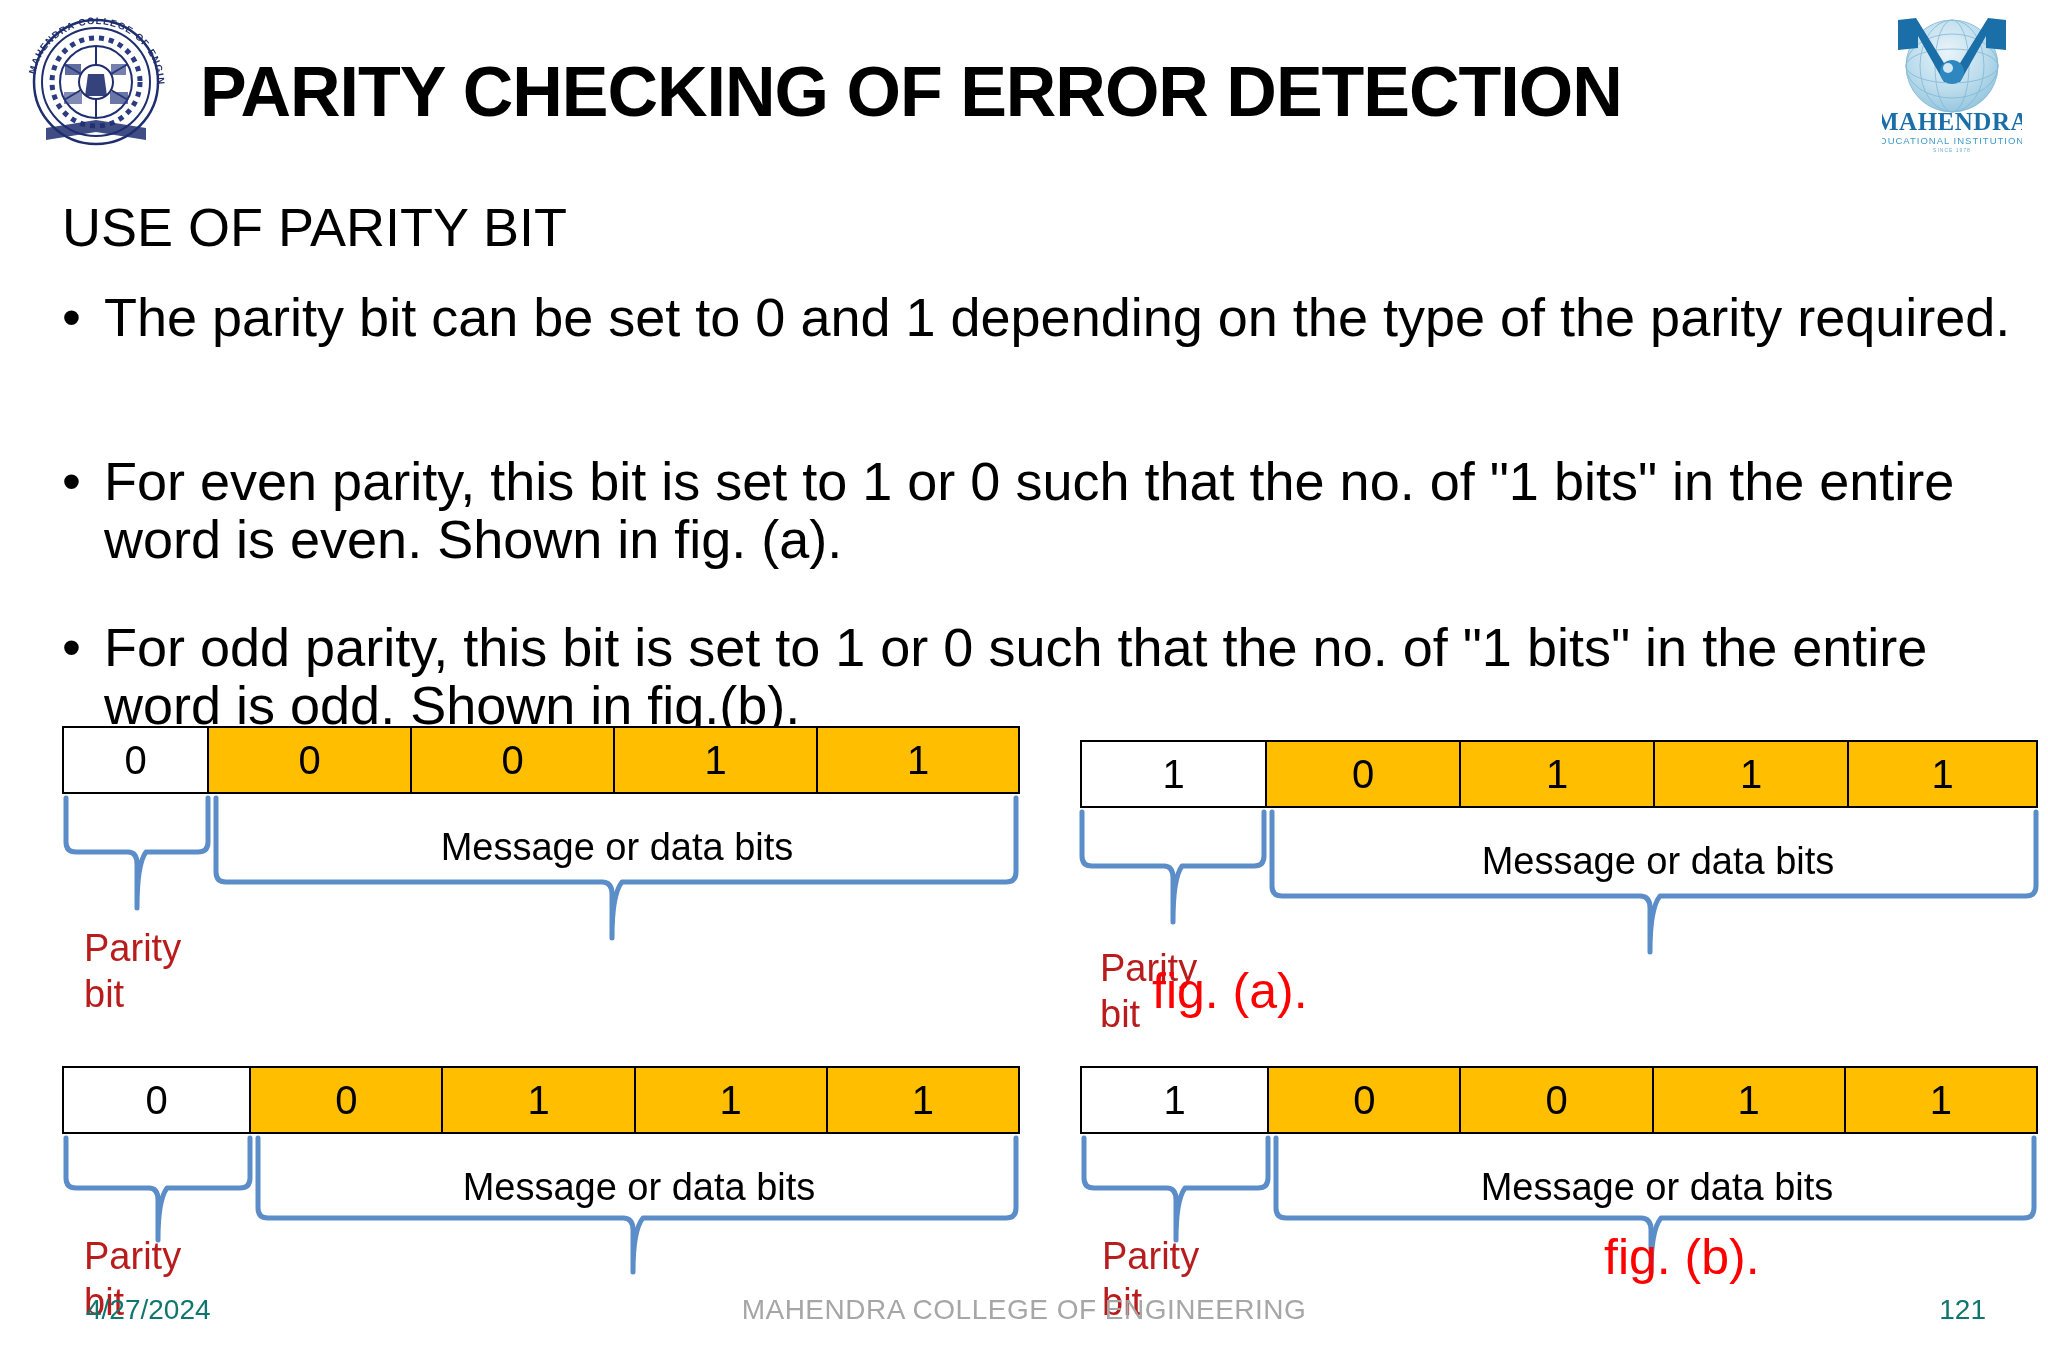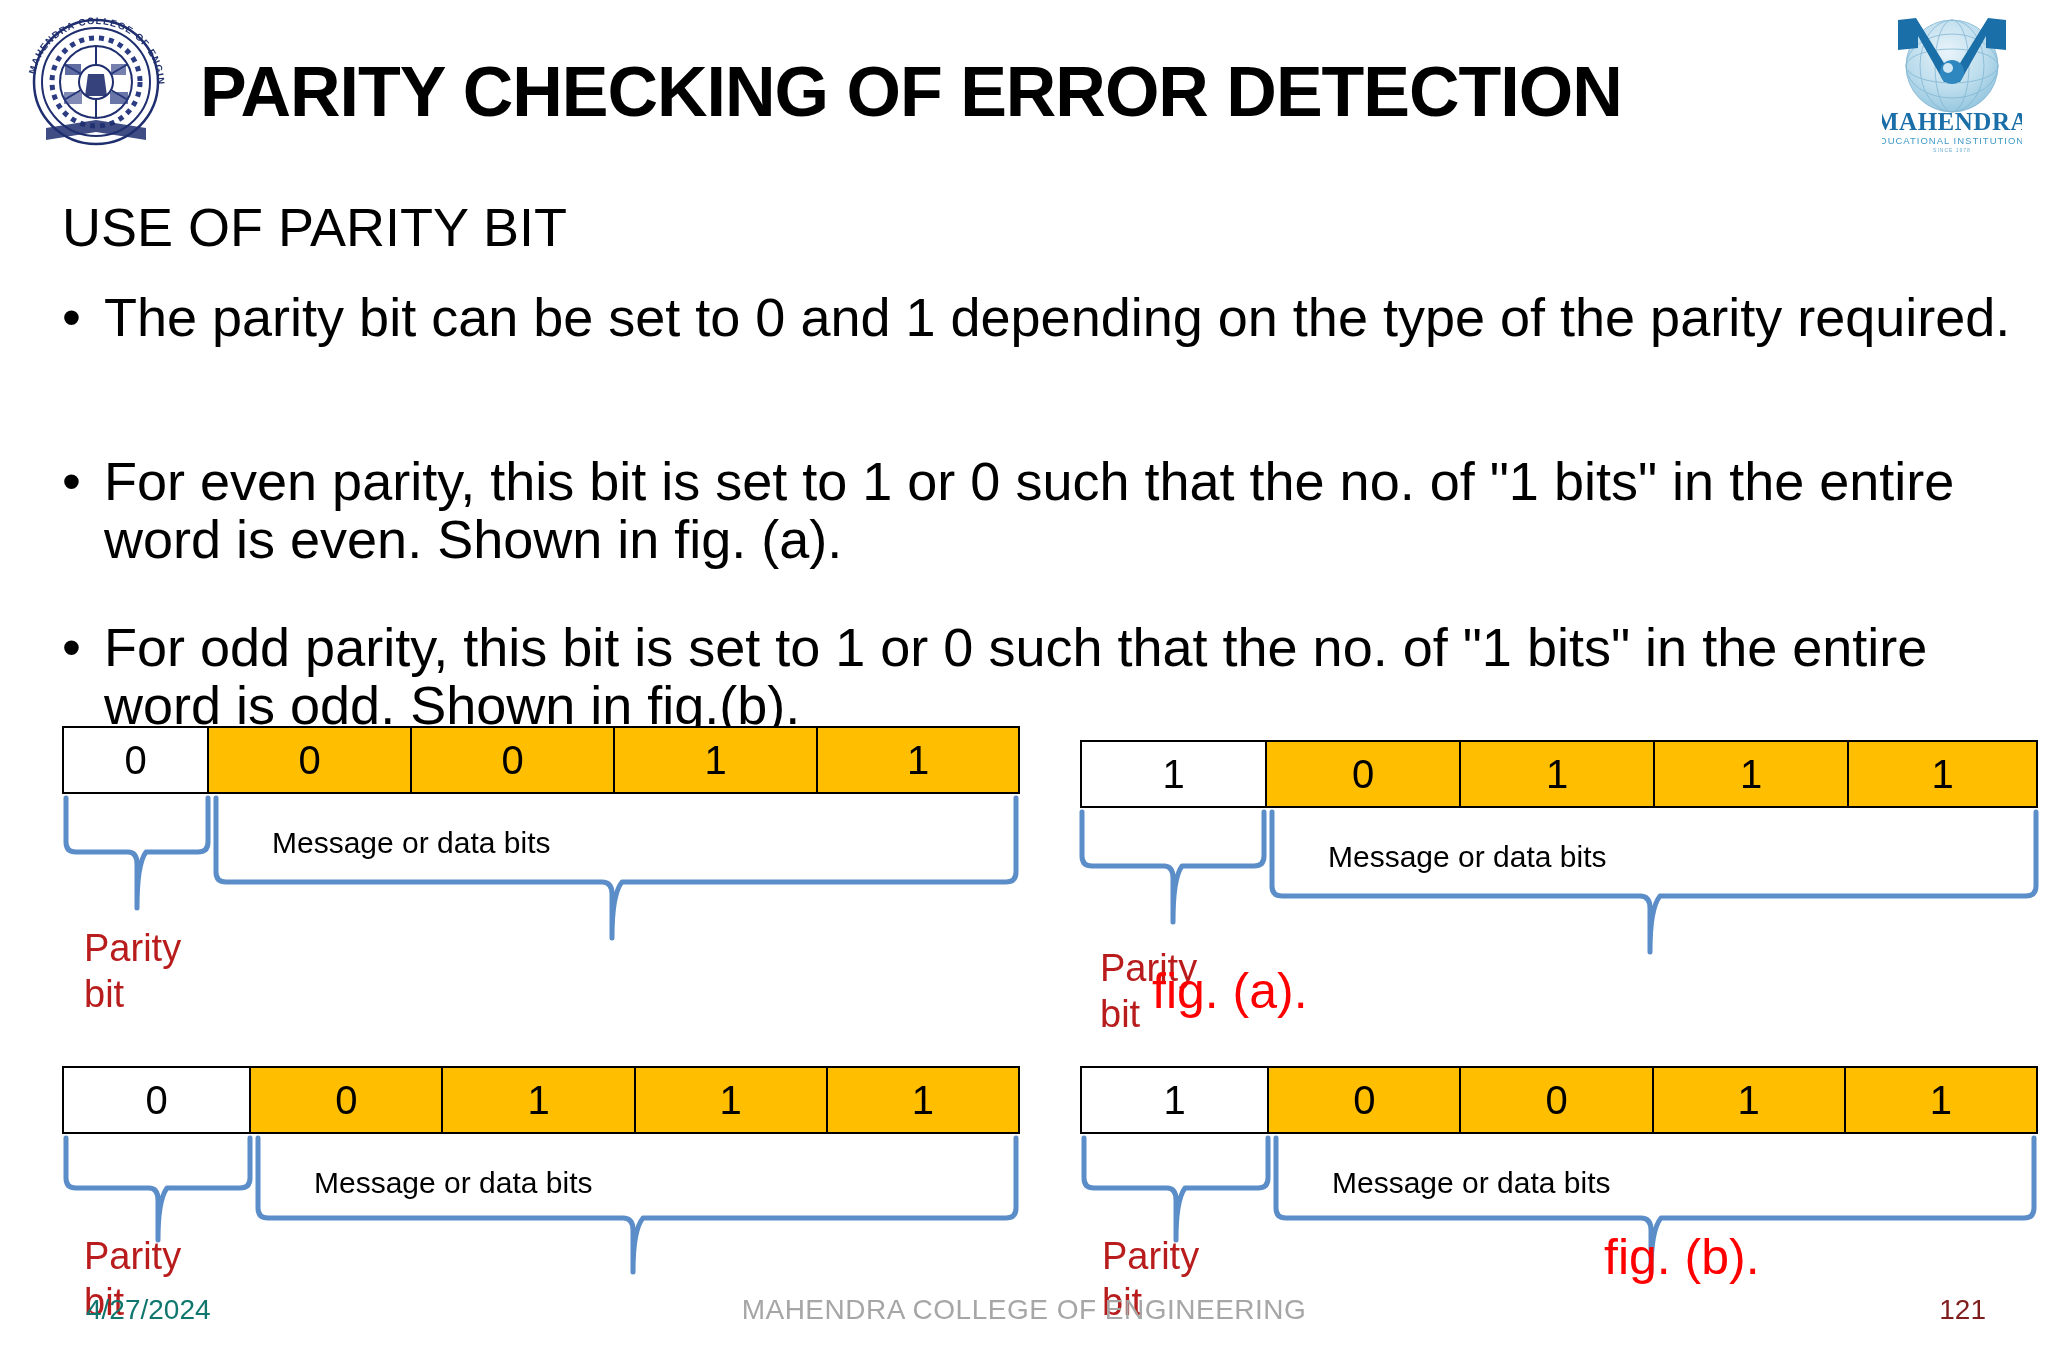--- a/index.html
+++ b/index.html
@@ -117,23 +117,23 @@
     fill: none;
     stroke: #5B8DC8;
     stroke-width: 5;
     stroke-linecap: round;
     stroke-linejoin: round;
   }
 
   
   .msg-label {
     position: absolute;
-    font-size: 30px;
+    font-size: 38px;
     color: #000;
-    text-align: left;
+    text-align: center;
     white-space: nowrap;
   }
   .parity-label {
     position: absolute;
     font-size: 38px;
     line-height: 1.22;
     color: #b91c1c;
     white-space: nowrap;
   }
   .fig-label {
@@ -159,21 +159,21 @@
     text-align: center;
     font-size: 28px;
     color: #A6A6A6;
     letter-spacing: 0.5px;
   }
   .footer-page {
     position: absolute;
     right: 62px;
     top: 1294px;
     font-size: 28px;
-    color: #7f1d1d;
+    color: #0f766e;
   }
 </style>
 </head>
 <body>
 
 <div id="slide">
 
   <div class="logo-left">
     <svg viewBox="0 0 176 150" width="176" height="150" aria-hidden="true">
       <defs>

